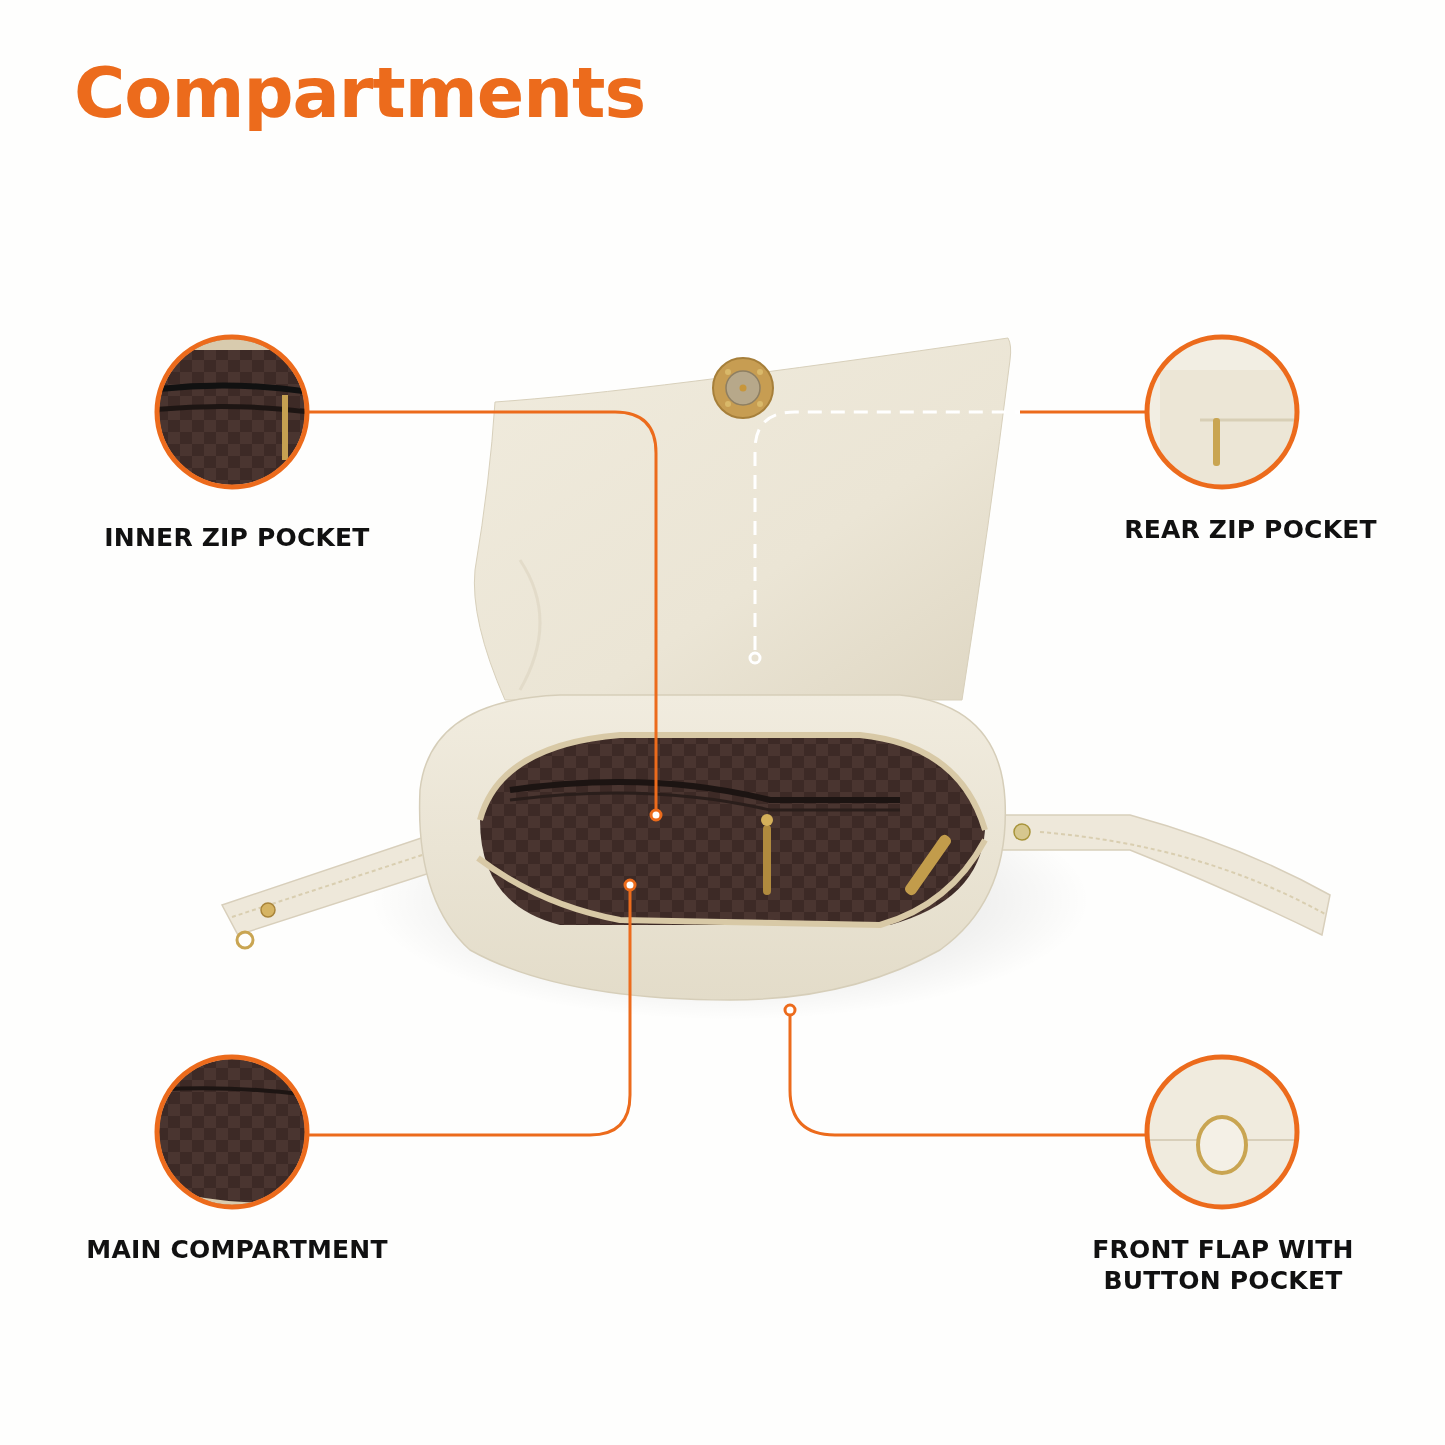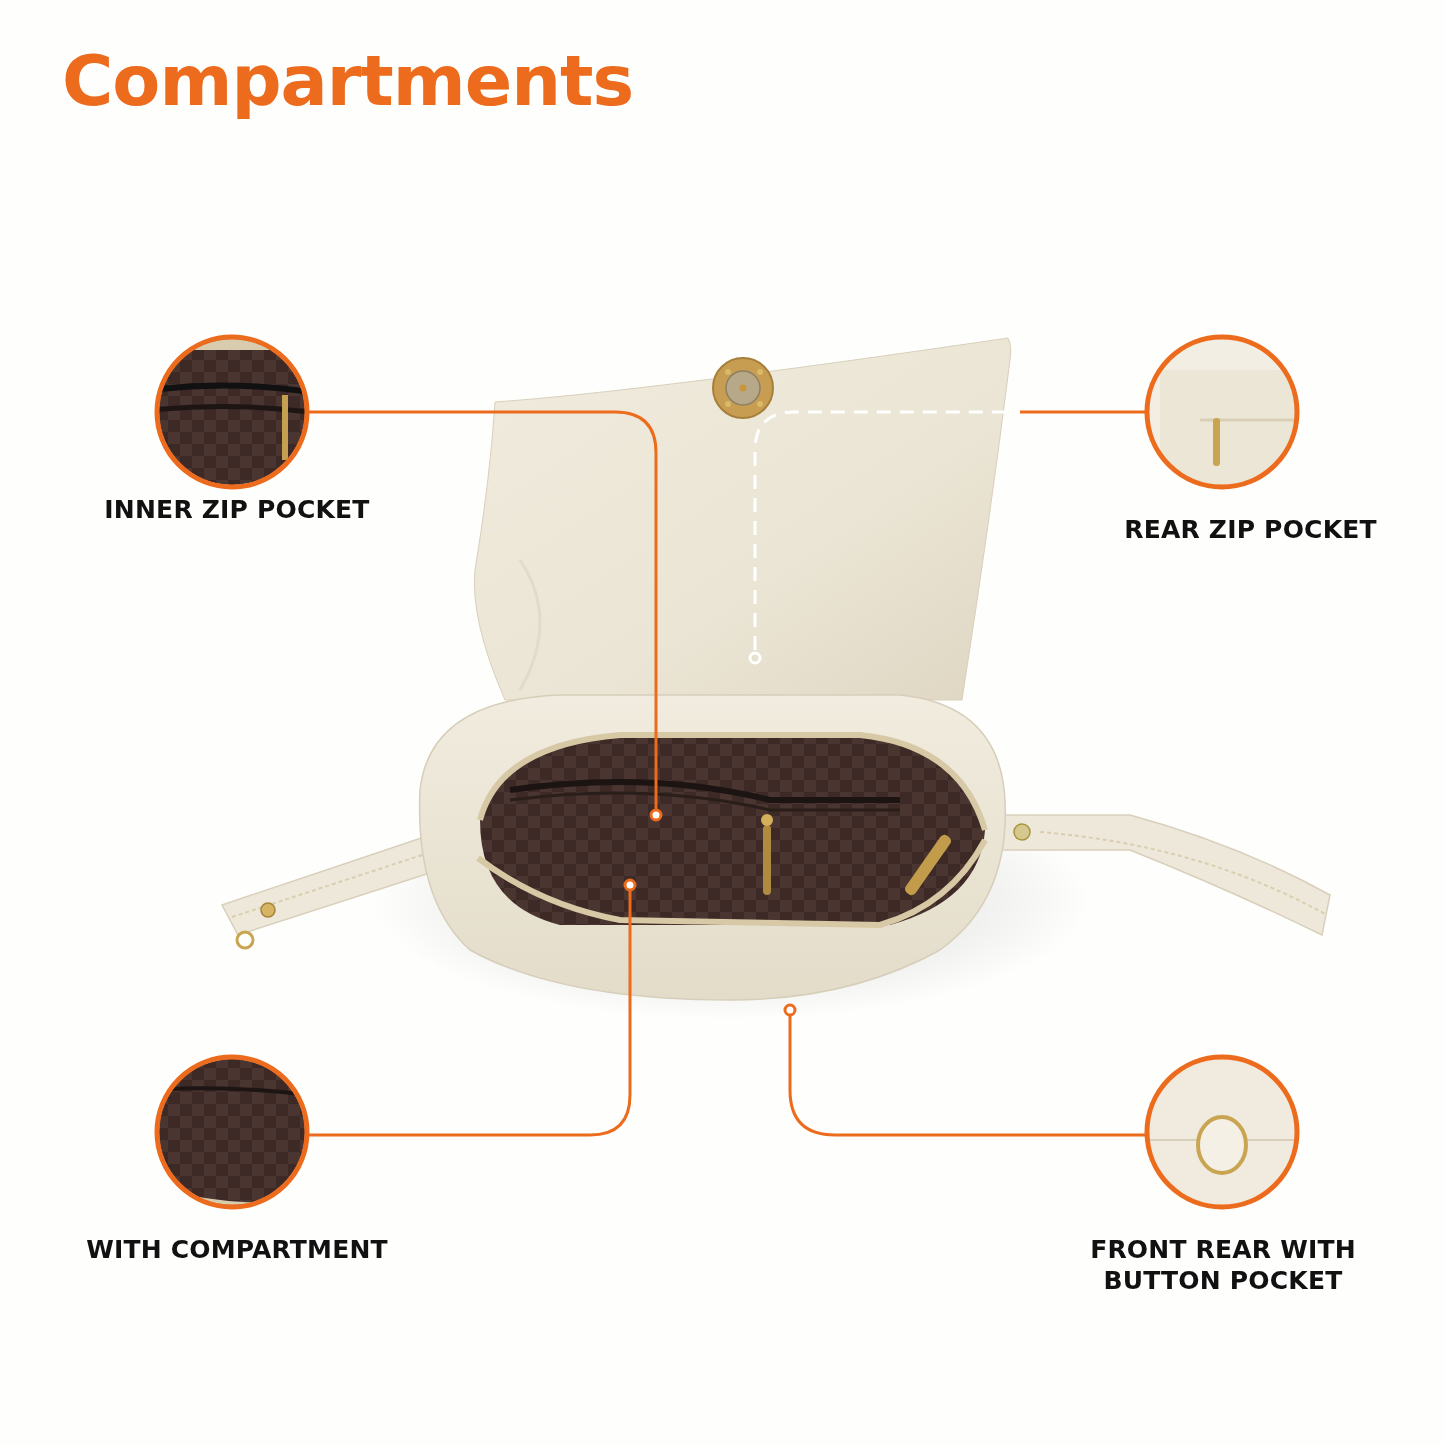--- a/index.html
+++ b/index.html
@@ -5,21 +5,21 @@
     html, body { margin: 0; padding: 0; }
     body {
       width: 1445px; height: 1445px; position: relative; overflow: hidden;
       background: #fefefd;
       font-family: "Liberation Sans", sans-serif;
     }
     .title {
       position: absolute; left: 62px; top: 40px;
       font-family: "DejaVu Sans", sans-serif;
       font-size: 70px; font-weight: bold; letter-spacing: -1px;
-      color: #ec6b1c; margin: 0;
+      color: #ec6b1c; margin: 12px;
     }
     .label {
       position: absolute;
       font-family: "DejaVu Sans", sans-serif;
       font-weight: bold; font-size: 25px; color: #111;
       text-align: center; line-height: 31px; letter-spacing: 0.2px;
     }
     svg.overlay { position: absolute; left: 0; top: 0; }
   </style>
 </head>
@@ -151,19 +151,19 @@
   <circle cx="232" cy="1132" r="75" fill="none" stroke="#ec6b1c" stroke-width="5"></circle>
 
   <g clip-path="url(#c4)">
     <rect x="1140" y="1055" width="170" height="170" fill="#f0ebde"></rect>
     <path d="M1140 1140 L1310 1140" stroke="#d8cfba" stroke-width="2"></path>
     <ellipse cx="1222" cy="1145" rx="24" ry="28" fill="#f4f0e6" stroke="#c9a552" stroke-width="4"></ellipse>
   </g>
   <circle cx="1222" cy="1132" r="75" fill="none" stroke="#ec6b1c" stroke-width="5"></circle>
 </svg>
 
-<div class="label" style="left:72px; top:494px; width:330px;">INNER ZIP POCKET</div>
+<div class="label" style="left:72px; top:522px; width:330px;">INNER ZIP POCKET</div>
 <div class="label" style="left:1088px; top:514px; width:325px;">REAR ZIP POCKET</div>
-<div class="label" style="left:52px; top:1234px; width:370px;">WITH COMPARTMENT</div>
+<div class="label" style="left:52px; top:1234px; width:370px;">MAIN COMPARTMENT</div>
 <div class="label" style="left:1058px; top:1234px; width:330px;">
-  <div>FRONT REAR WITH</div>
+  <div>FRONT FLAP WITH</div>
   <div>BUTTON POCKET</div>
 </div>
 
 </body></html>

